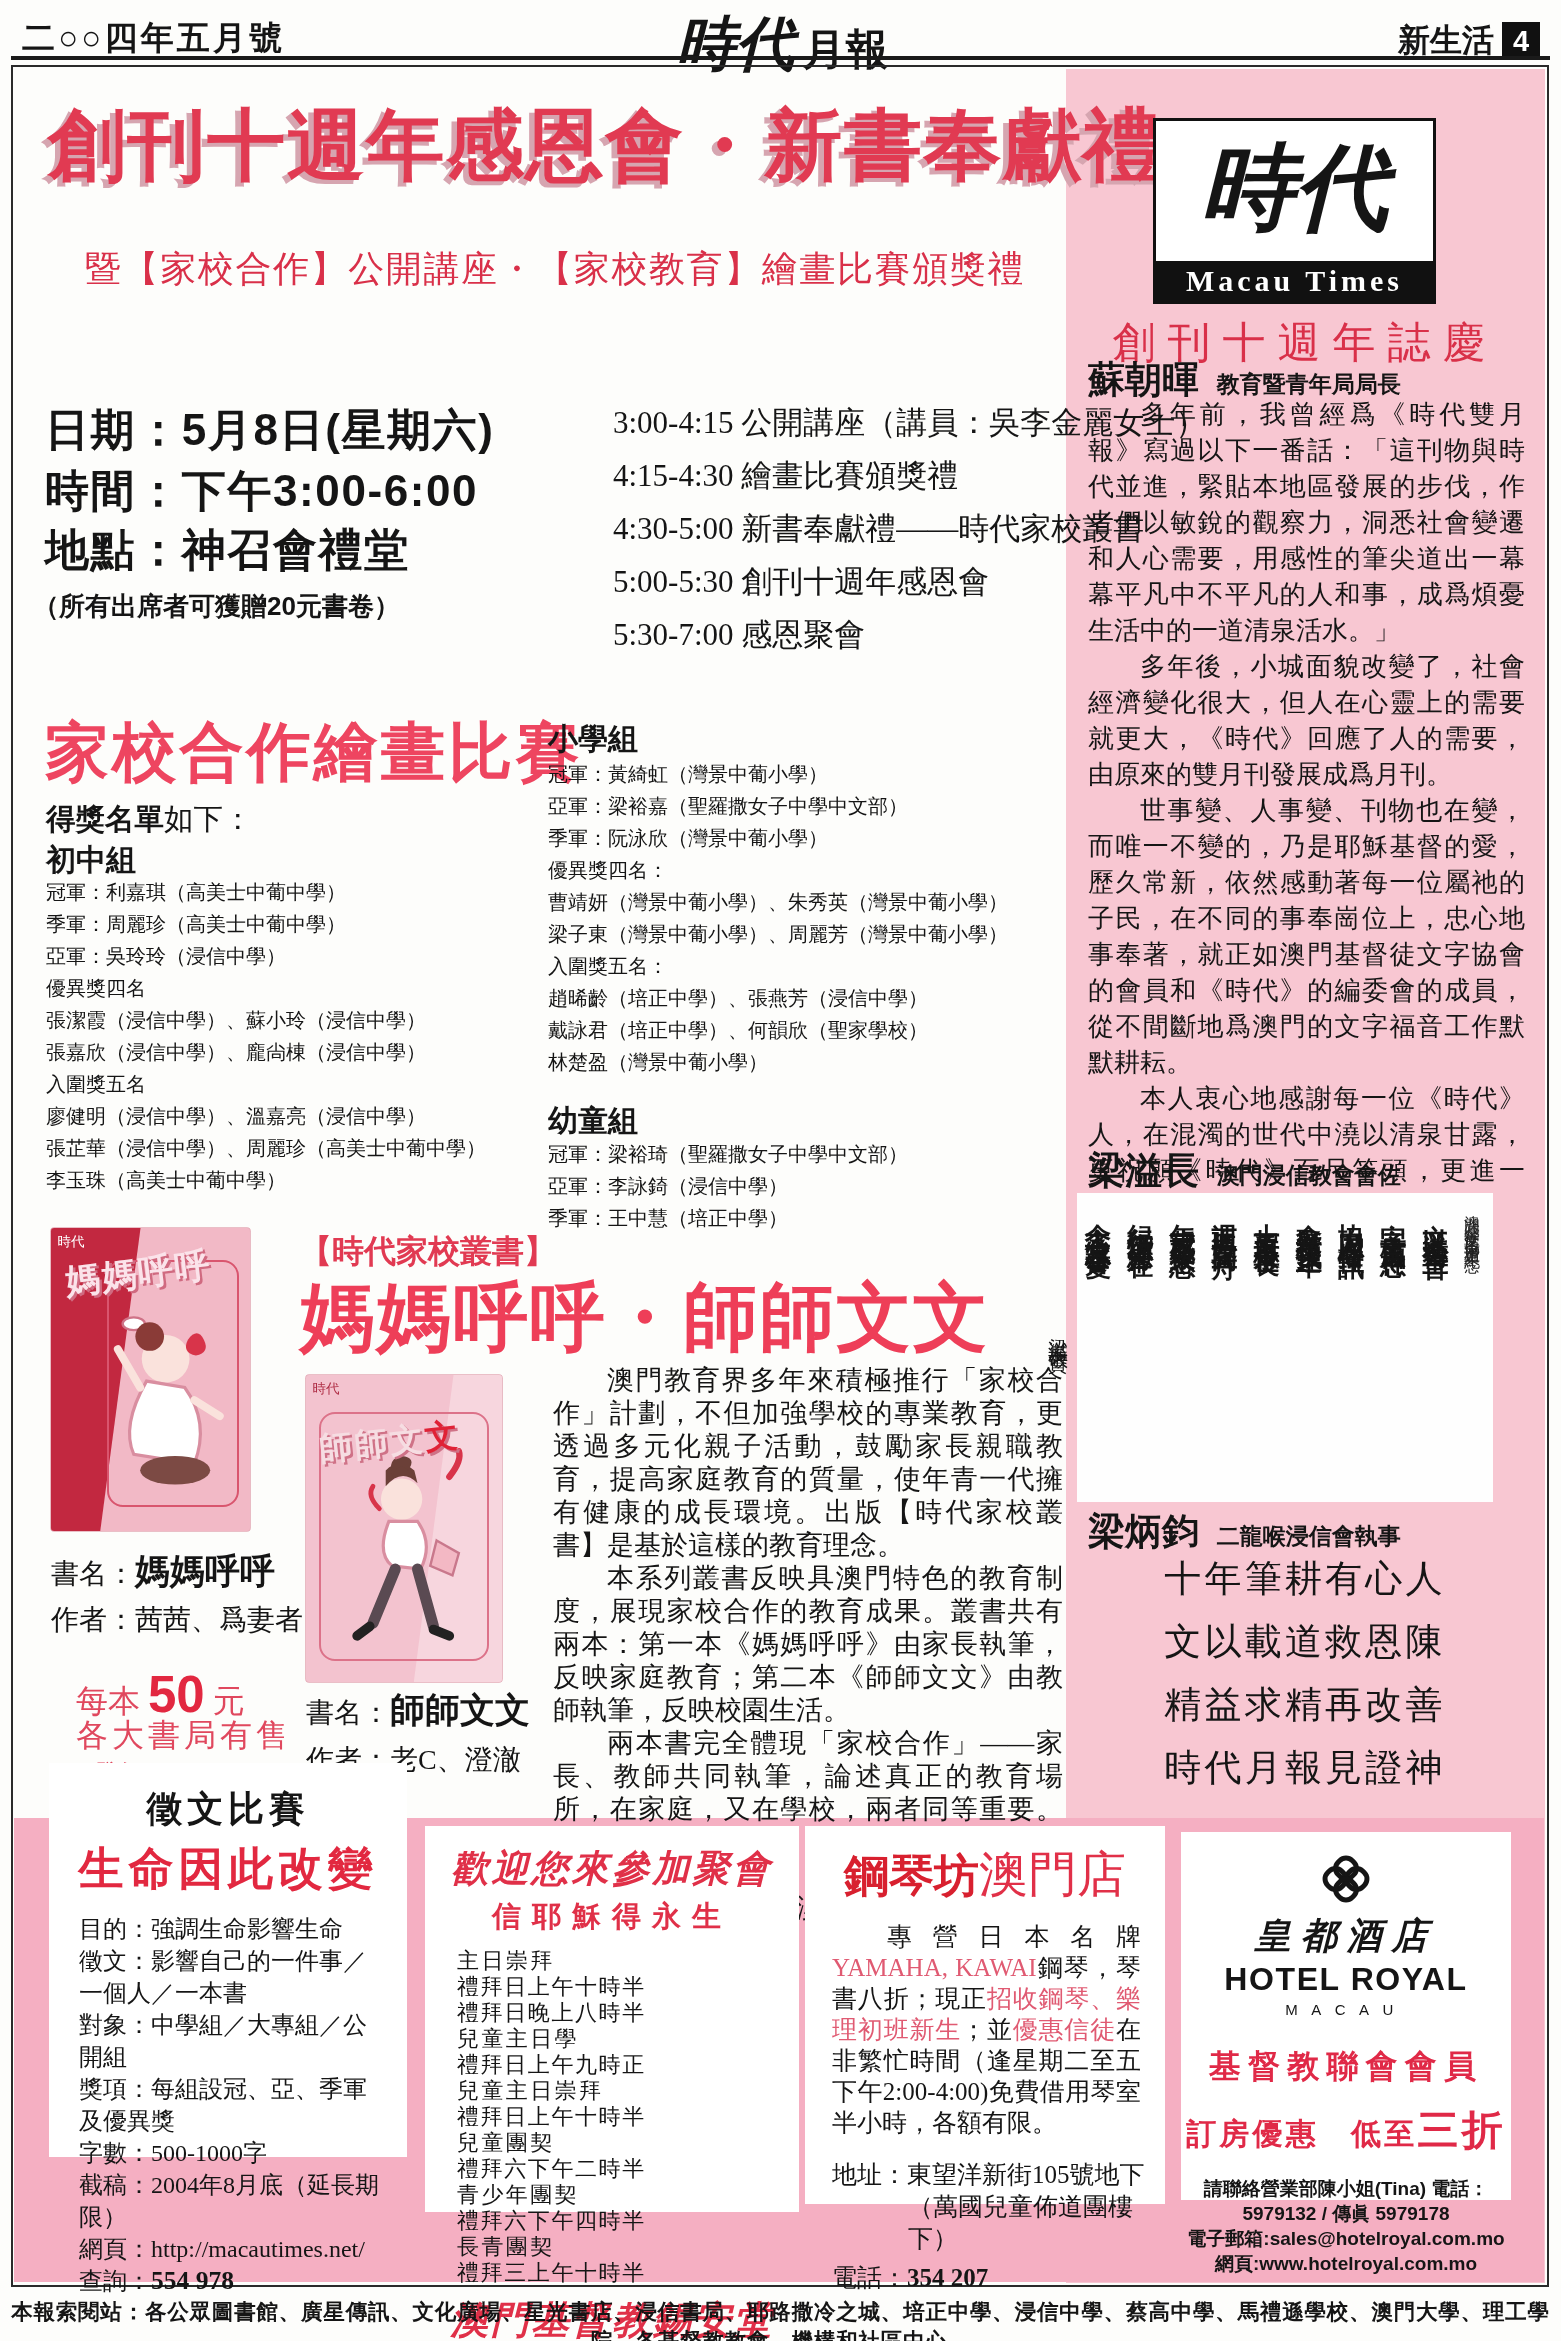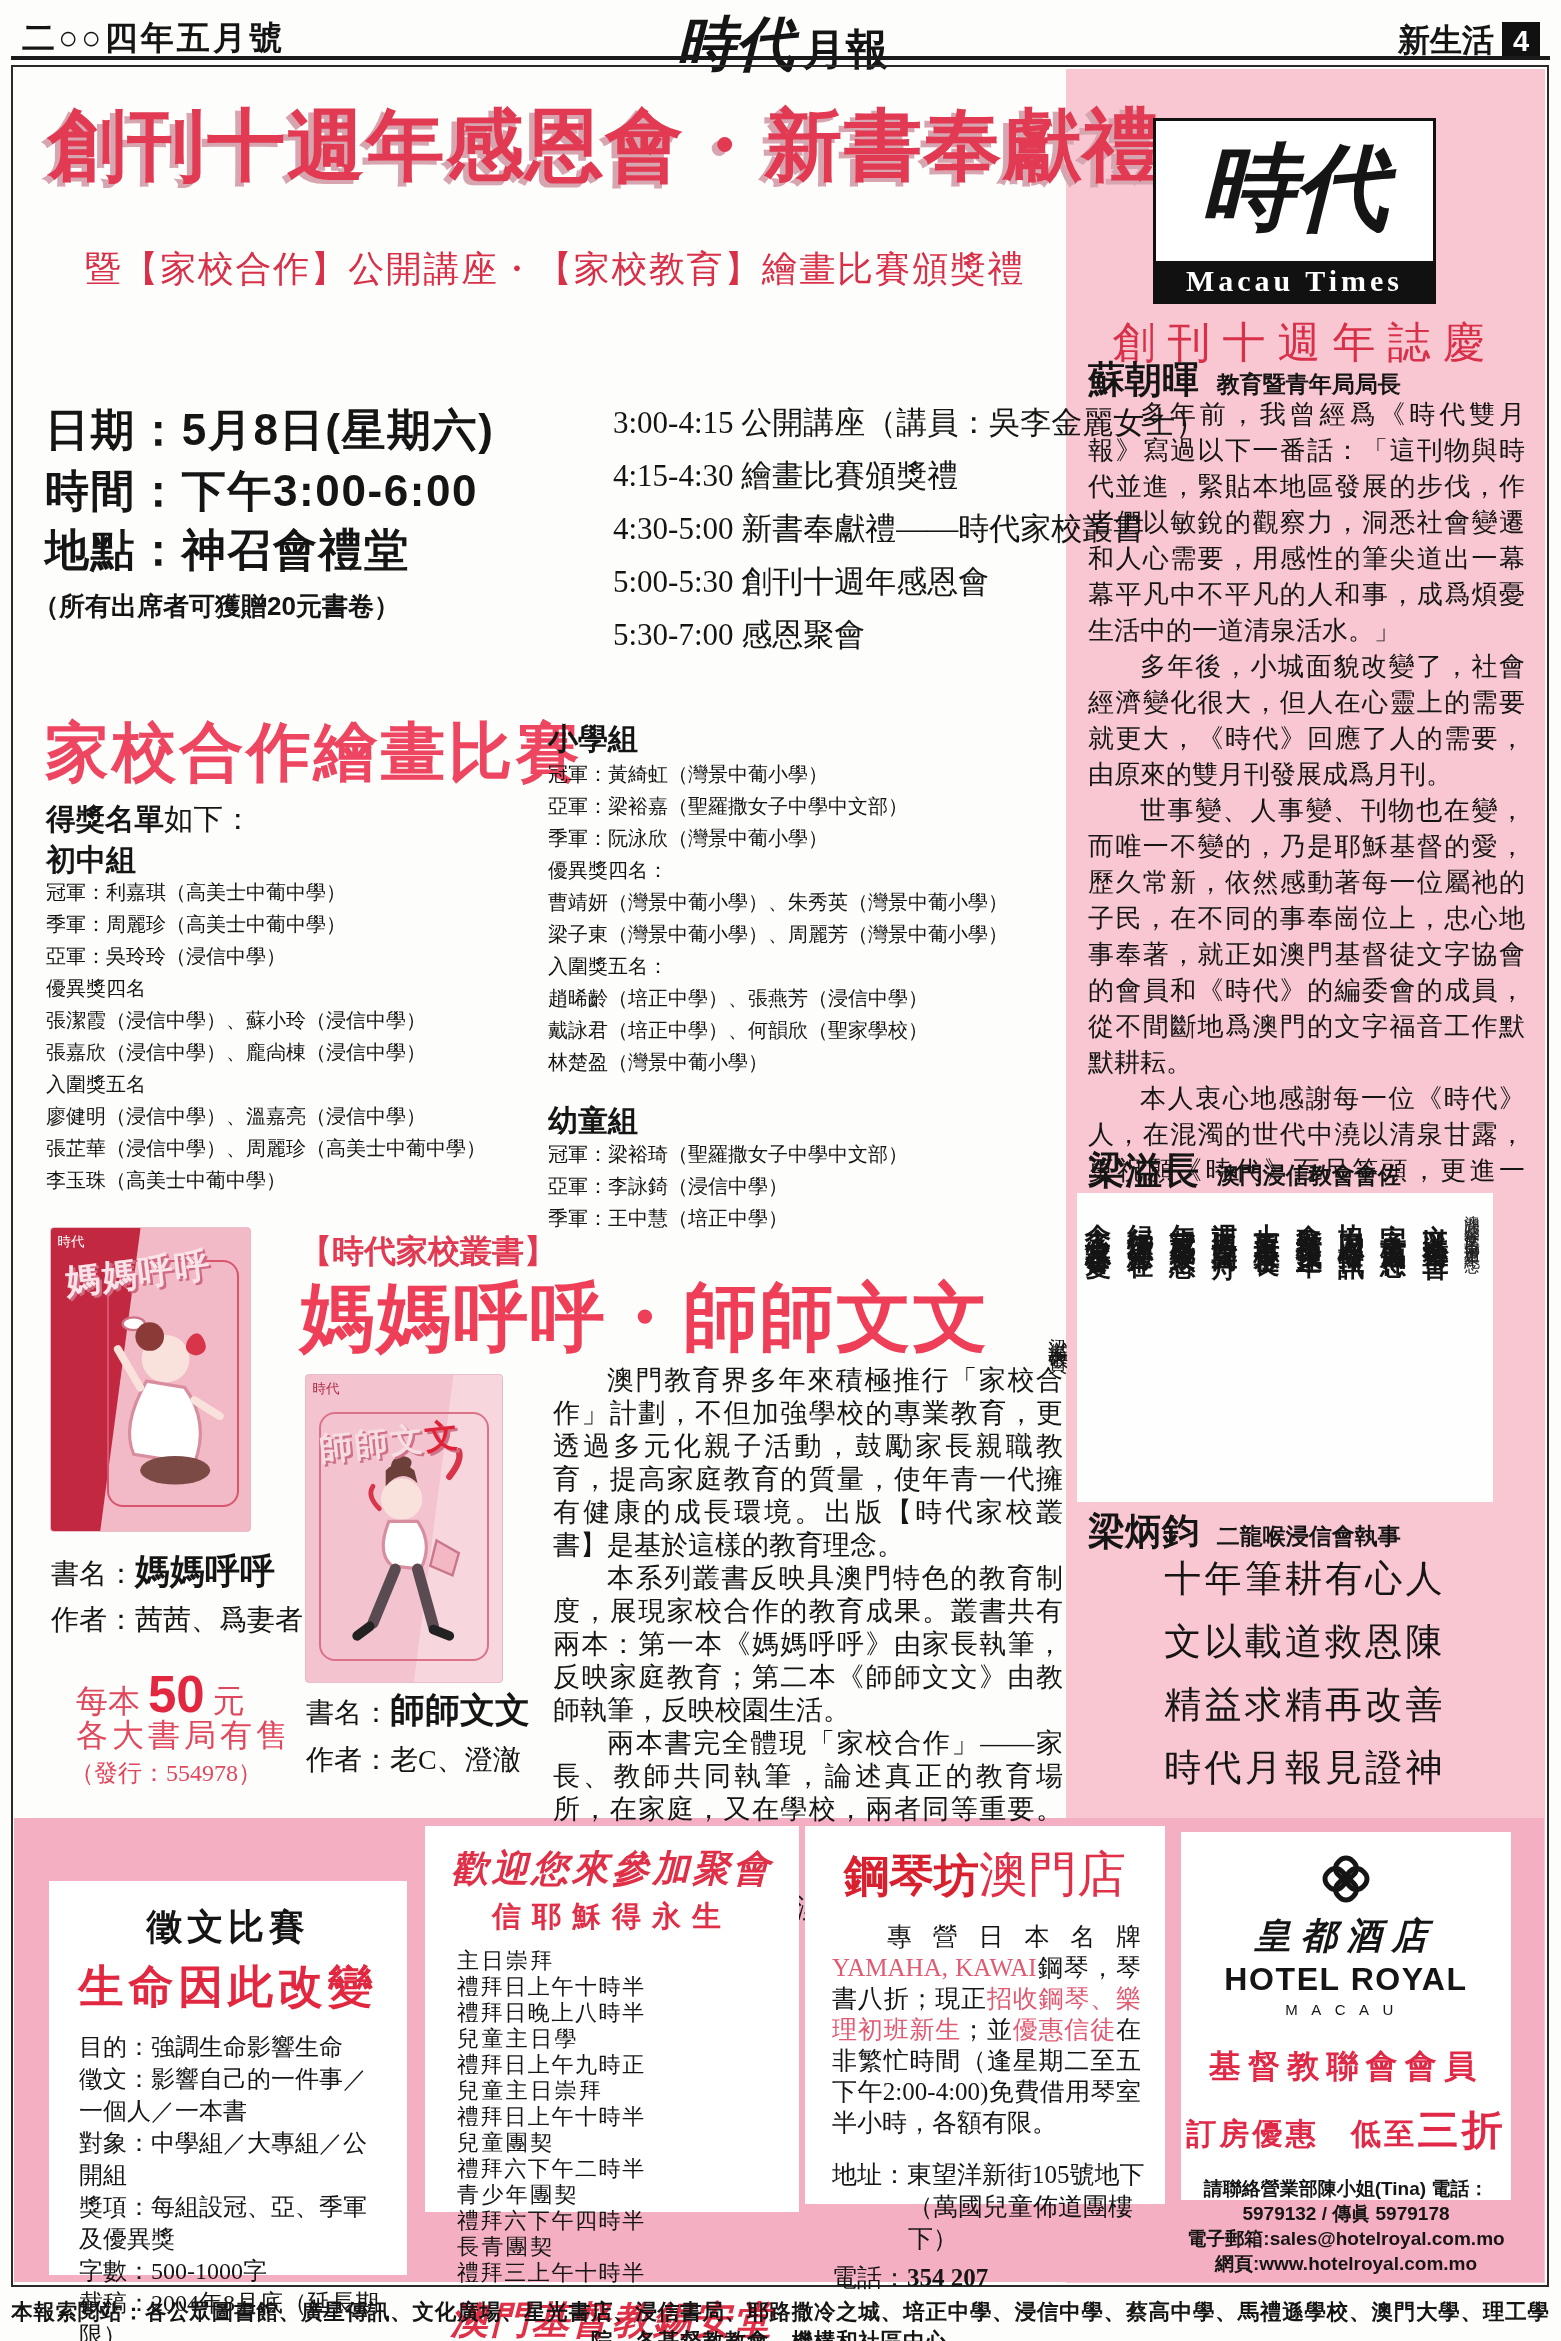--- a/index.html
+++ b/index.html
@@ -98,21 +98,21 @@
   .calli-caption{writing-mode:vertical-rl;font-size:16px;letter-spacing:3.2px;color:#222;}
   .calli-cols{display:flex;flex-direction:row-reverse;gap:7.2px;flex:1;justify-content:flex-start;}
   .calli-cols div{writing-mode:vertical-rl;font-size:26px;font-weight:600;letter-spacing:4.8px;}
   .calli-sign{writing-mode:vertical-rl;font-size:20px;margin-top:119px;letter-spacing:4px;}
   .a3-head{left:1088px;top:1507px;}
   .poem{left:1074px;top:1547px;width:462px;text-align:center;}
   .poem div{font-size:37px;line-height:63px;letter-spacing:3.2px;white-space:nowrap;}
 
   
   .adbox{background:#fff;}
-  .ad1{left:49px;top:1881px;width:358px;height:394px;}
+  .ad1{left:49px;top:1763px;width:358px;height:394px;}
   .ad1-t1{margin-top:22px;text-align:center;font-size:36px;font-weight:bold;font-family:"Liberation Sans",sans-serif;letter-spacing:4.8px;}
   .ad1-t2{text-align:center;font-size:45px;font-weight:bold;color:#e22840;letter-spacing:4.8px;margin-top:4.8px;}
   .ad1-lines{margin:14.3px 21px 0 30px;}
   .ad1-lines div{font-size:24px;line-height:32px;}
   .ad1-query{margin:0 21px 0 30px;font-size:24px;line-height:32px;}
   .ad1-query b{font-size:25.5px;}
   .ad2{left:425px;top:1826px;width:374px;height:386px;}
   .ad2-t1{margin-top:17.5px;text-align:center;font-size:37px;font-weight:bold;color:#e03048;letter-spacing:3.2px;font-style:italic;}
   .ad2-t2{text-align:center;font-size:29px;font-weight:bold;color:#e03048;letter-spacing:11px;margin-top:3.2px;}
   .ad2-rows{margin:11px 19px 0 32px;}

